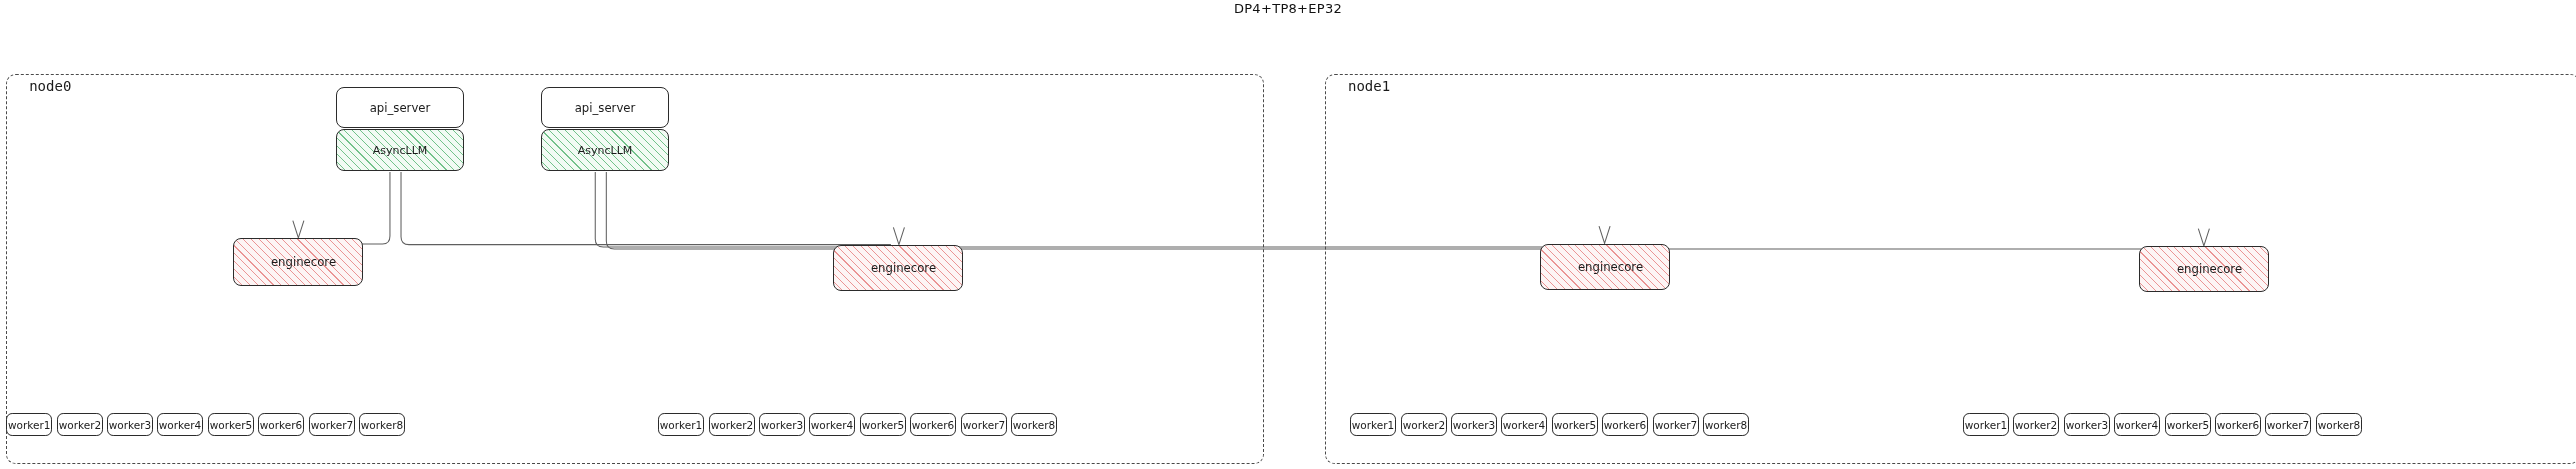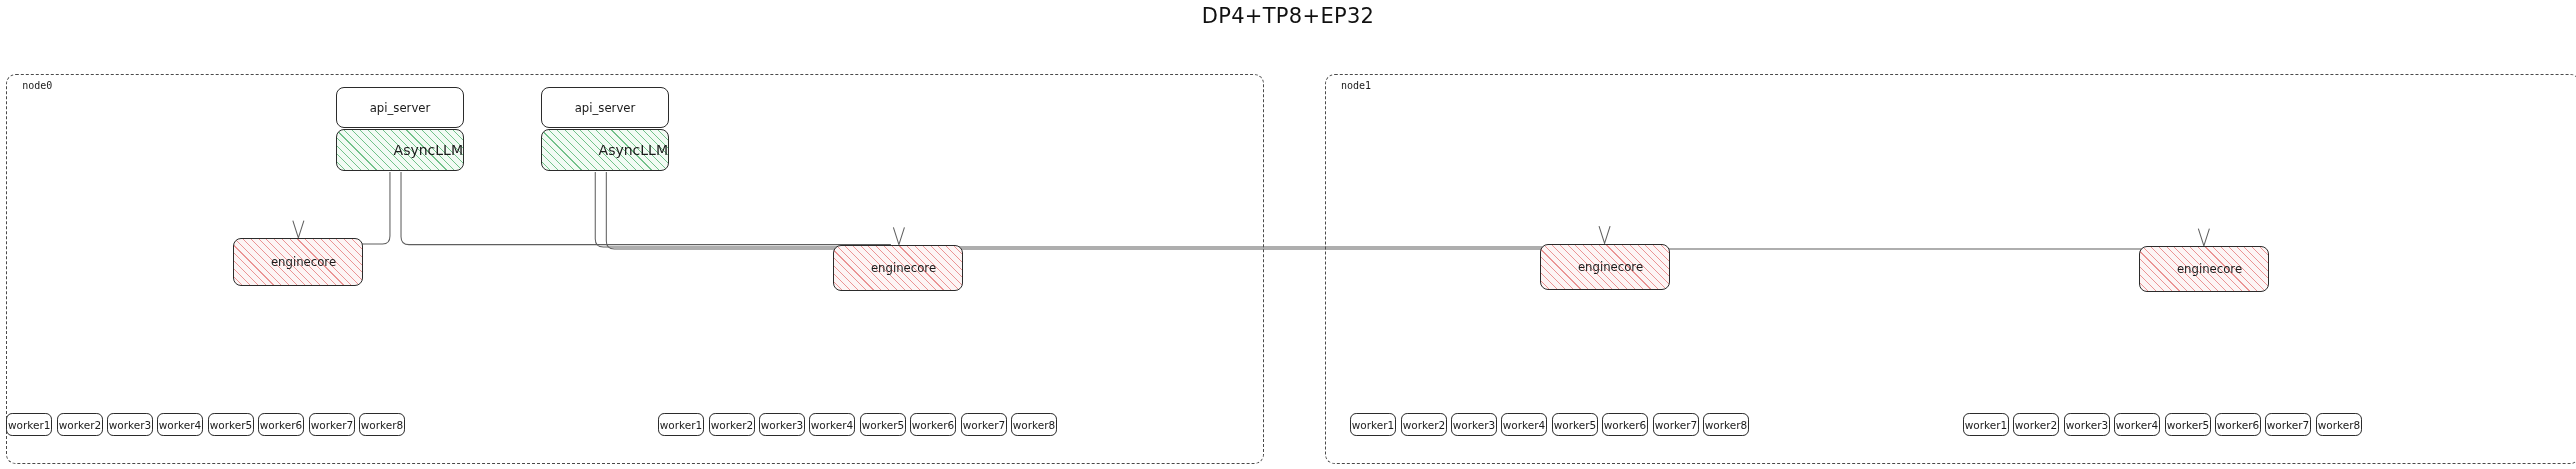--- a/index.html
+++ b/index.html
@@ -17,40 +17,40 @@
     background: #ffffff;
     overflow: hidden;
   }
   
   #diagram-title {
     position: absolute;
     left: 0;
     top: 0;
     width: 2576px;
     text-align: center;
-    font-size: 21px;
+    font-size: 13px;
     line-height: 16.6px;
-    padding-top: 8px;
+    padding-top: 1px;
     color: #111111;
     letter-spacing: 0.3px;
     font-family: "DejaVu Sans", "Liberation Sans", sans-serif;
   }
   
   .node-cluster {
     position: absolute;
     border: 1.2px dashed #4a4a4a;
     border-radius: 9.8px;
     box-sizing: border-box;
     background: transparent;
   }
   .node-cluster-label {
     position: absolute;
-    left: 15px;
+    left: 22px;
     top: 6.2px;
-    font-size: 10px;
+    font-size: 14px;
     line-height: 10.5px;
     color: #1a1a1a;
     white-space: nowrap;
     font-family: "DejaVu Sans Mono", "Liberation Mono", monospace;
   }
   
   .gbox {
     position: absolute;
     box-sizing: border-box;
     border: 1.5px solid #2b2b2b;
@@ -65,31 +65,30 @@
   .gbox-label {
     pointer-events: none;
   }
   
   .box-api {
     font-size: 11.7px;
     border-radius: 8px;
   }
   
   .box-async {
-    font-size: 14px;
+    font-size: 11px;
     border-radius: 8px;
     background-color: #f2fbf4;
     background-image: repeating-linear-gradient(
       45deg,
       rgba(92, 184, 120, 0.85) 0px,
       rgba(92, 184, 120, 0.85) 0.8px,
       rgba(0, 0, 0, 0) 0.8px,
       rgba(0, 0, 0, 0) 5.5px
     );
-    justify-content: flex-end;
   }
   
   .box-engine {
     font-size: 11.7px;
     border-radius: 8px;
     background-color: #fdf5f5;
     background-image: repeating-linear-gradient(
       45deg,
       rgba(233, 138, 138, 0.9) 0px,
       rgba(233, 138, 138, 0.9) 0.8px,

